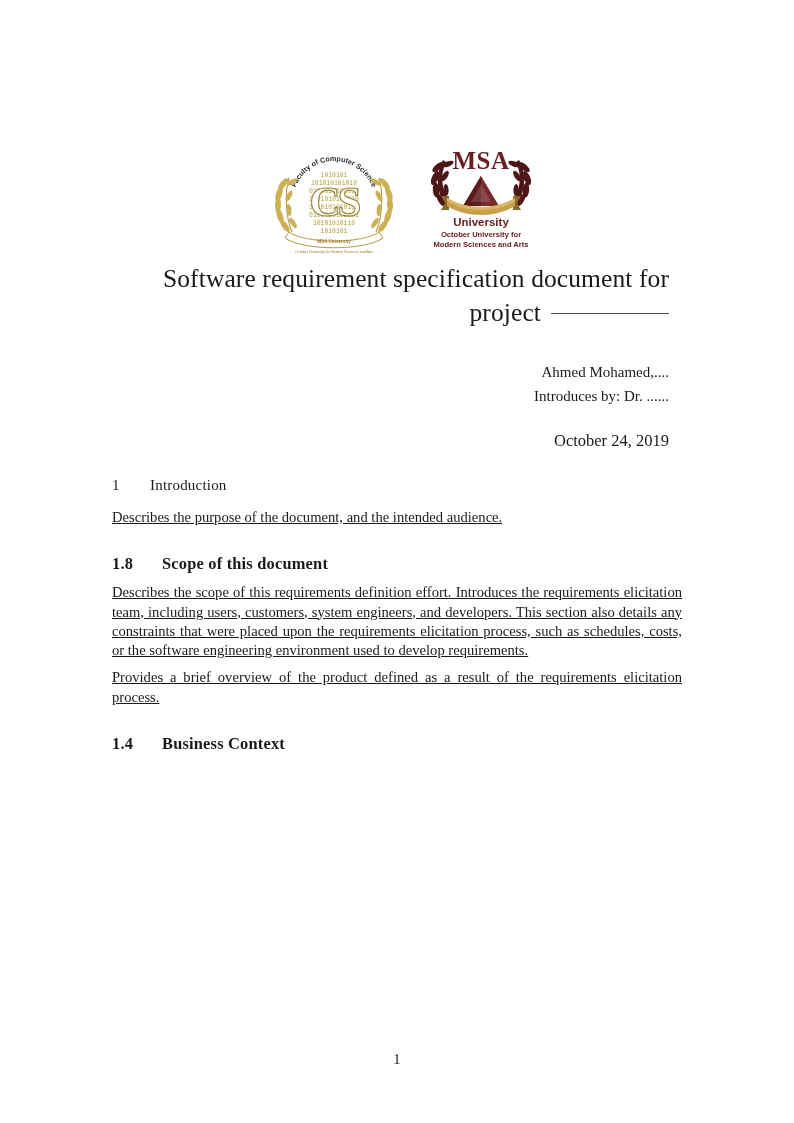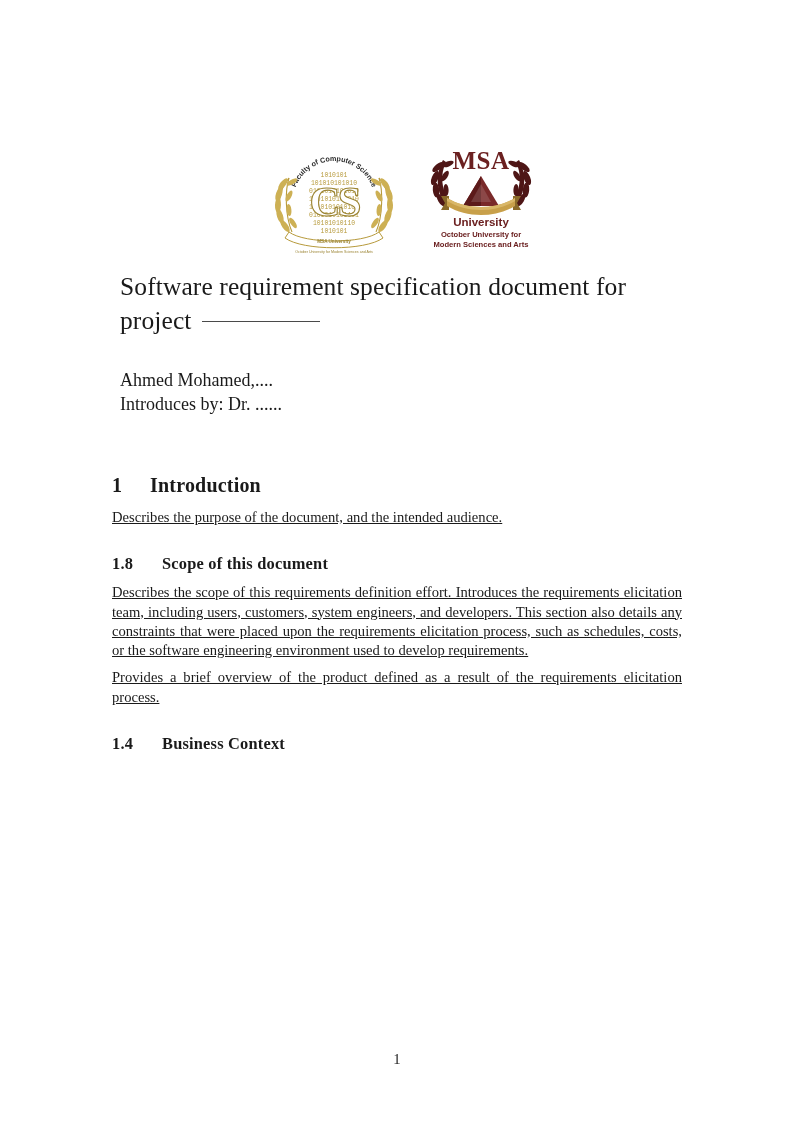--- a/index.html
+++ b/index.html
@@ -42,63 +42,62 @@
   .msa-logo {
     width: 108px;
     height: 112px;
     position: relative;
   }
   .msa-logo svg { display: block; width: 108px; height: 112px; }
 
   
   .title-block {
     position: absolute;
-    left: 120px;
+    left: 99px;
     width: 570px;
     top: 262px;
-    text-align: left;
-    margin-top: 8px;
+    text-align: right;
   }
   .doc-title {
     font-size: 25.5px;
     line-height: 34px;
     font-weight: normal;
     margin: 0;
     letter-spacing: 0.1px;
   }
   .title-rule {
     display: inline-block;
     width: 118px;
     height: 1px;
     background: #4a4a4a;
     vertical-align: 0.28em;
     margin-left: 10px;
   }
   .authors {
     margin-top: 30px;
-    font-size: 18px;
+    font-size: 15px;
     line-height: 24px;
   }
   .author-line { display: block; }
   .doc-date {
     margin-top: 22px;
     font-size: 16.5px;
     line-height: 22px;
   }
 
   
   .body-area {
     position: absolute;
     left: 112px;
     top: 470px;
     width: 570px;
   }
   h1.sec {
-    font-size: 20px;
-    font-weight: bold;
+    font-size: 15px;
+    font-weight: normal;
     margin: 0 0 0 0;
     padding: 0;
     line-height: 30px;
     letter-spacing: 0.2px;
   }
   h1.sec .num { display: inline-block; width: 38px; }
   h2.subsec {
     font-size: 16.4px;
     font-weight: bold;
     margin: 26px 0 0 0;
@@ -249,20 +248,21 @@
     <h1 class="doc-title">
       <span>Software requirement specification document for</span>
       <span>project</span><span class="title-rule"></span>
     </h1>
 
     <div class="authors">
       <span class="author-line">Ahmed Mohamed,....</span>
       <span class="author-line">Introduces by: Dr. ......</span>
     </div>
 
+    <div class="doc-date">October 24, 2019</div>
   </div>
 
   <div class="body-area">
 
     <h1 class="sec">
       <span class="num">1</span><span>Introduction</span>
     </h1>
 
     <p class="para">Describes the purpose of the document, and the intended audience.</p>
 

